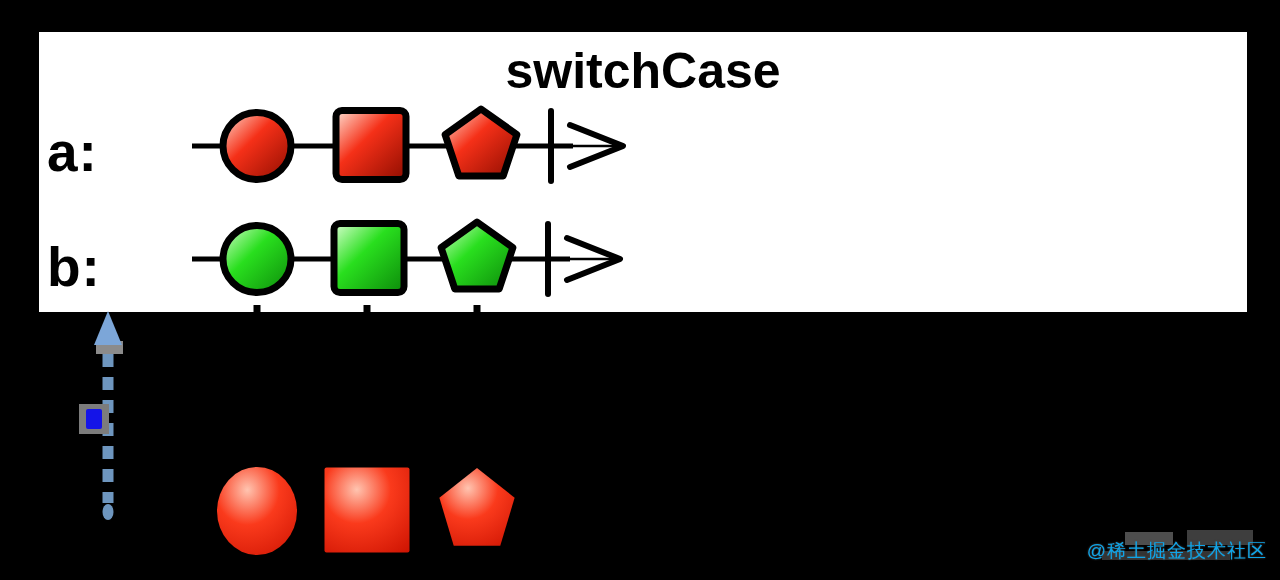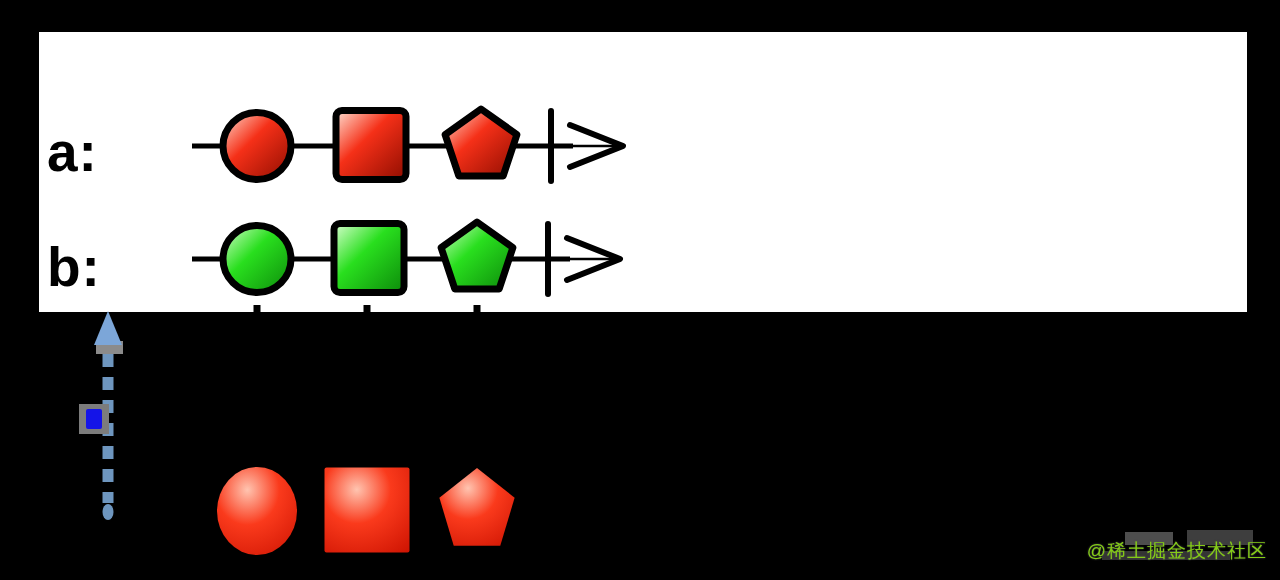--- a/index.html
+++ b/index.html
@@ -13,33 +13,34 @@
     font-size:50px;font-weight:bold;color:#000;line-height:1;z-index:3;
   }
   .stream-label{
     position:absolute;font-size:55px;font-weight:bold;color:#000;
     line-height:1;letter-spacing:1px;z-index:3;
   }
   .label-a{left:47px;top:125px;}
   .label-b{left:47px;top:240px;}
   #gfx{position:absolute;left:0;top:0;z-index:2;}
   .watermark{
-    position:absolute;top:538px;right:13px;font-size:19px;color:#84cc16;
+    position:absolute;top:538px;right:13px;font-size:19px;color:#0ea5e9;
     letter-spacing:1px;z-index:5;text-shadow:0 0 2px #555;
   }
   .wm-artifact{position:absolute;z-index:4;}
   .wa1{left:1125px;top:532px;width:48px;height:13px;background:#4e4e4e;}
   .wa2{left:1187px;top:530px;width:66px;height:15px;background:#3e3e3e;}
   .wa3{left:1102px;top:551px;width:128px;height:9px;background:#343434;}
 </style>
 </head>
 <body>
 
 <div class="stage">
   <div class="panel"></div>
+  <div class="title">switchCase</div>
   <div class="stream-label label-a">a:</div>
   <div class="stream-label label-b">b:</div>
   <svg id="gfx" width="1280" height="580" viewBox="0 0 1280 580">
       <defs>
         <linearGradient id="grad-red" x1="0" y1="0" x2="1" y2="1">
           <stop offset="0%" stop-color="#ffe0d2"></stop>
           <stop offset="42%" stop-color="#f53018"></stop>
           <stop offset="100%" stop-color="#8f0d00"></stop>
         </linearGradient>
         <linearGradient id="grad-green" x1="0" y1="0" x2="1" y2="1">

